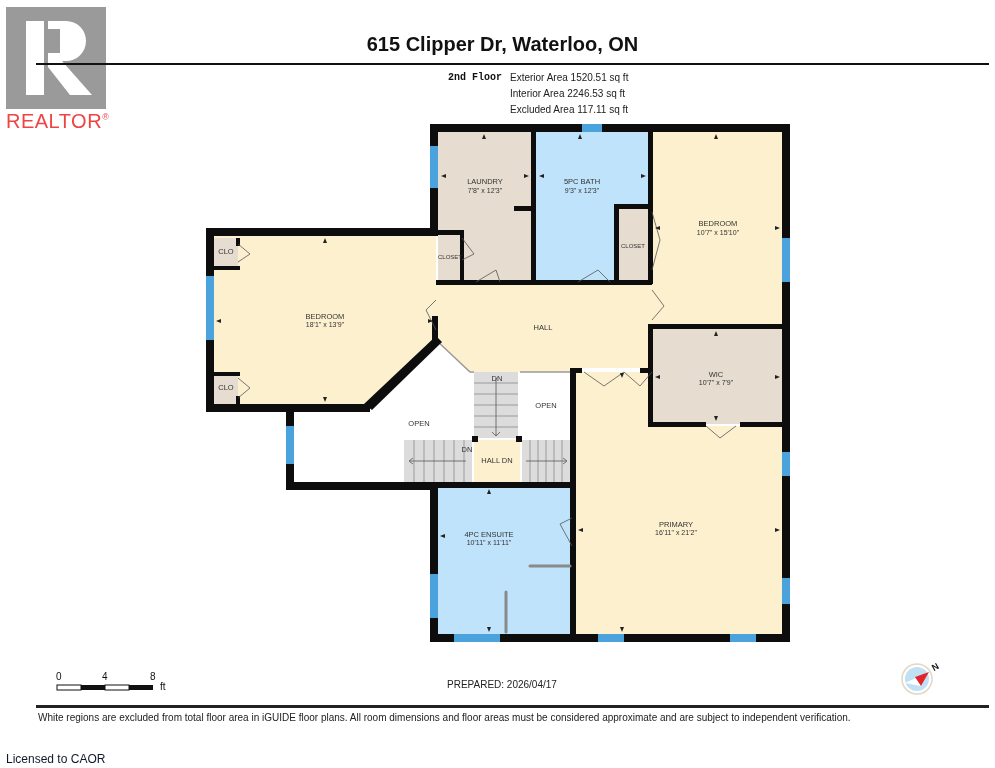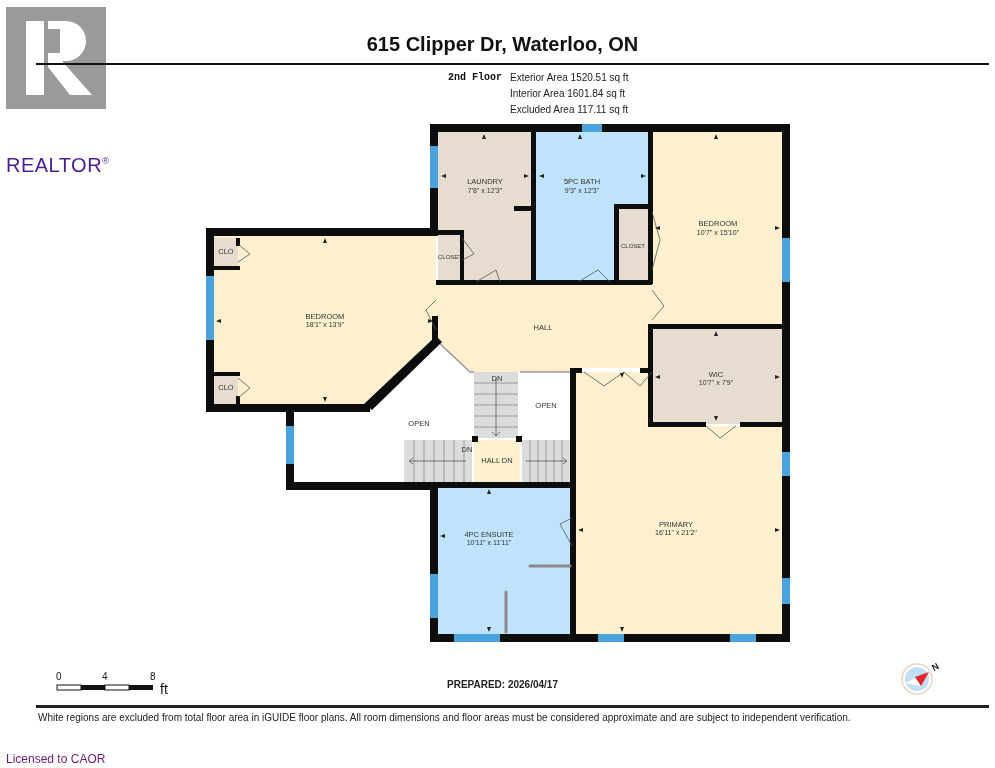--- a/index.html
+++ b/index.html
@@ -1,53 +1,53 @@
 <!DOCTYPE html>
 <html><head>
 <meta charset="utf-8">
 <style>
   html, body { margin: 0; padding: 0; background: #ffffff; }
   body { width: 995px; height: 768px; position: relative; overflow: hidden; font-family: "Liberation Sans", sans-serif; color: #111; }
   .abs { position: absolute; }
   #logo { left: 6px; top: 7px; width: 100px; height: 102px; background: #9a9a9a; }
-  #logo-word { left: 6px; top: 110px; font-size: 20px; color: #4c1d95; letter-spacing: 0.5px; margin-top: 44px; }
+  #logo-word { left: 6px; top: 110px; font-size: 20px; color: #ef4444; letter-spacing: 0.5px; }
   #logo-word sup { font-size: 9px; vertical-align: top; position: relative; top: 2px; }
   #title { left: 0; width: 995px; top: 33px; text-align: center; font-size: 20px; font-weight: bold; padding-left: 10px; box-sizing: border-box; }
   #title-rule { left: 36px; top: 63px; width: 953px; height: 2px; background: #111; }
   #floor-label { left: 448px; top: 72px; font-size: 10px; font-weight: bold; font-family: Liberation Mono, monospace; }
   .area { left: 510px; font-size: 10px; color: #222; }
   #plan { left: 0; top: 0; }
   .room-label { font-family: "Liberation Sans", sans-serif; font-size: 7.5px; fill: #333; text-anchor: middle; }
   .room-dim { font-family: "Liberation Sans", sans-serif; font-size: 7px; fill: #333; text-anchor: middle; }
   #scale { left: 56px; top: 671px; }
   #scale-labels span { position: absolute; font-size: 10px; top: 0; }
-  #prepared { left: 447px; top: 679px; font-size: 10px; color: #222; font-weight: bold; }
+  #prepared { left: 447px; top: 679px; font-size: 10px; color: #222; }
   #bottom-rule { left: 36px; top: 705px; width: 953px; height: 3px; background: #222; }
   #disclaimer { left: 38px; top: 712px; font-size: 10px; color: #222; white-space: nowrap; }
-  #licensed { left: 6px; top: 752px; font-size: 12px; color: #701a75; }
+  #licensed { left: 6px; top: 752px; font-size: 12px; color: #0f172a; }
   #compass { left: 901px; top: 662px; }
 </style>
 </head>
 <body>
 
 <div id="logo" class="abs">
   <svg width="100" height="102" viewBox="0 0 100 102">
     <rect x="20" y="14" width="18" height="74" fill="#ffffff"></rect>
     <path d="M42 14 h18 a20 20 0 0 1 0 40 h-4 l30 34 h-22 l-22 -28 z" fill="#ffffff"></path>
     <rect x="40" y="22" width="14" height="24" fill="#9a9a9a"></rect>
   </svg>
 </div>
 <div id="logo-word" class="abs"><span>REALTOR</span><sup>®</sup></div>
 
 <div id="title" class="abs">615 Clipper Dr, Waterloo, ON</div>
 <div id="title-rule" class="abs"></div>
 
 <div id="floor-label" class="abs">2nd Floor</div>
 <div class="abs area" style="top:72px">Exterior Area 1520.51 sq ft</div>
-<div class="abs area" style="top:88px">Interior Area 1601.84 sq ft</div>
+<div class="abs area" style="top:88px">Interior Area 2246.53 sq ft</div>
 <div class="abs area" style="top:104px">Excluded Area 117.11 sq ft</div>
 
 <svg id="plan" class="abs" width="995" height="768" viewBox="0 0 995 768">
 
   <g>
 
     <polygon points="214,236 436,236 436,340 368,404 214,404" fill="#fdf0cf"></polygon>
 
     <polygon points="436,284 652,284 652,368 572,368 572,372 470,372 436,340" fill="#fdf0cf"></polygon>
 
@@ -256,21 +256,21 @@
     <span style="left:0">0</span>
     <span style="left:46px">4</span>
     <span style="left:94px">8</span>
   </div>
   <svg width="110" height="10" style="position:absolute;left:0;top:13px">
     <rect x="1" y="1" width="24" height="5" fill="#fff" stroke="#111" stroke-width="1"></rect>
     <rect x="25" y="1" width="24" height="5" fill="#111"></rect>
     <rect x="49" y="1" width="24" height="5" fill="#fff" stroke="#111" stroke-width="1"></rect>
     <rect x="73" y="1" width="24" height="5" fill="#111"></rect>
   </svg>
-  <span style="position:absolute;left:104px;top:10px;font-size:14px;">ft</span>
+  <span style="position:absolute;left:104px;top:10px;font-size:10px;">ft</span>
 </div>
 
 <div id="prepared" class="abs">PREPARED: 2026/04/17</div>
 
 <div id="compass" class="abs">
   <svg width="40" height="34" viewBox="0 0 40 34">
     <circle cx="16" cy="17" r="15" fill="#ffffff" stroke="#e3d7c4" stroke-width="1.5"></circle>
     <circle cx="16" cy="17" r="12" fill="#bfe0f5"></circle>
     <polygon points="4,21 28,10 20,24" fill="#ffffff"></polygon>
     <polygon points="28,10 14,15 20,24" fill="#e0262b"></polygon>

